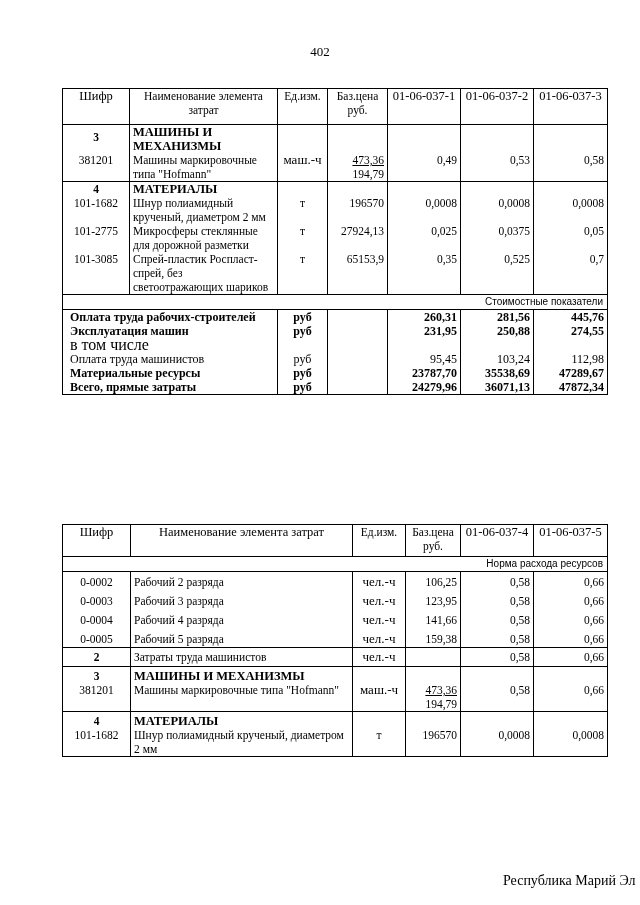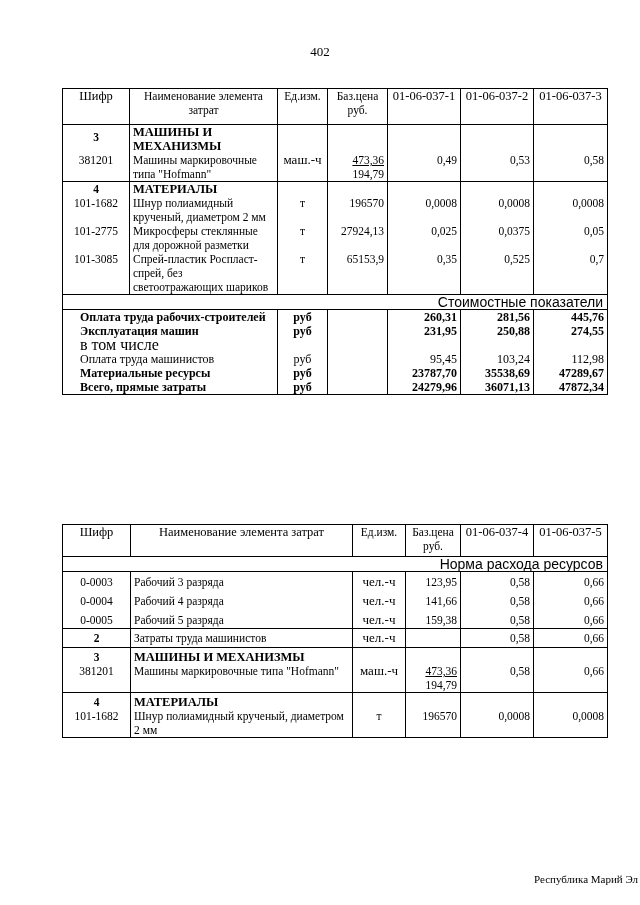--- a/index.html
+++ b/index.html
@@ -1,41 +1,41 @@
 <!DOCTYPE html>
 <html><head>
 <meta charset="utf-8">
 <style>
   html, body { margin: 0; padding: 0; background: #ffffff; }
   body { width: 640px; height: 905px; position: relative; overflow: hidden;
          font-family: "Liberation Serif", "DejaVu Serif", serif; color: #000; }
   .page-num { position: absolute; top: 44px; left: 0; width: 640px; text-align: center; font-size: 13px; }
-  .footer { position: absolute; top: 873px; left: 503px; font-size: 11px; margin-left: 31px; }
+  .footer { position: absolute; top: 873px; left: 503px; font-size: 14px; }
 
   table.t { position: absolute; border-collapse: collapse; table-layout: fixed; font-size: 11.5px; }
   table.t td, table.t th { padding: 0 3px; vertical-align: top; line-height: 14px; font-weight: normal; }
   .t1 { left: 62px; top: 88px; width: 545px; }
   .t2 { left: 62px; top: 524px; width: 545px; }
 
   .bd { border: 1px solid #000; }
   .bl { border-left: 1px solid #000; }
   .br { border-right: 1px solid #000; }
   .bt { border-top: 1px solid #000; }
   .bb { border-bottom: 1px solid #000; }
 
   .hdr th { border: 1px solid #000; text-align: center; vertical-align: middle; font-size: 11.5px; line-height: 13px; }
   .hdr th.code { font-size: 12.5px; }
   .c { text-align: center; }
   .r { text-align: right; }
   .b { font-weight: bold !important; }
   .u { text-decoration: underline; }
-  .sec { font-size: 14px; font-family: "Liberation Sans", "DejaVu Sans", sans-serif; text-align: right; line-height: 15px; padding-right: 4px !important; }
+  .sec { font-size: 10px; font-family: "Liberation Sans", "DejaVu Sans", sans-serif; text-align: right; line-height: 15px; padding-right: 4px !important; }
   .small { font-size: 13px; }
   .sum td { font-size: 12px; line-height: 16px; }
-  .sum td.lbl { padding-left: 17px; }
+  .sum td.lbl { padding-left: 7px; }
 </style>
 </head>
 <body>
 
 <div class="page-num">402</div>
 
 <table class="t t1">
   <colgroup>
     <col style="width:67px">
       <col style="width:148px">
@@ -181,20 +181,28 @@
     <th class="code">Наименование элемента затрат</th>
     <th>Ед.изм.</th>
     <th>Баз.цена руб.</th>
     <th class="code">01-06-037-4</th>
     <th class="code">01-06-037-5</th>
   </tr>
   <tr>
     <td colspan="6" class="sec bd">Норма расхода ресурсов</td>
   </tr>
   <tr style="height:19px">
+    <td class="c bl br" style="padding-top:3px">0-0002</td>
+    <td class="br" style="padding-top:3px">Рабочий 2 разряда</td>
+    <td class="c br small" style="padding-top:3px">чел.-ч</td>
+    <td class="r br" style="padding-top:3px">106,25</td>
+    <td class="r br" style="padding-top:3px">0,58</td>
+    <td class="r br" style="padding-top:3px">0,66</td>
+  </tr>
+  <tr style="height:19px">
     <td class="c bl br" style="padding-top:3px">0-0003</td>
     <td class="br" style="padding-top:3px">Рабочий 3 разряда</td>
     <td class="c br small" style="padding-top:3px">чел.-ч</td>
     <td class="r br" style="padding-top:3px">123,95</td>
     <td class="r br" style="padding-top:3px">0,58</td>
     <td class="r br" style="padding-top:3px">0,66</td>
   </tr>
   <tr style="height:19px">
     <td class="c bl br" style="padding-top:3px">0-0004</td>
     <td class="br" style="padding-top:3px">Рабочий 4 разряда</td>

